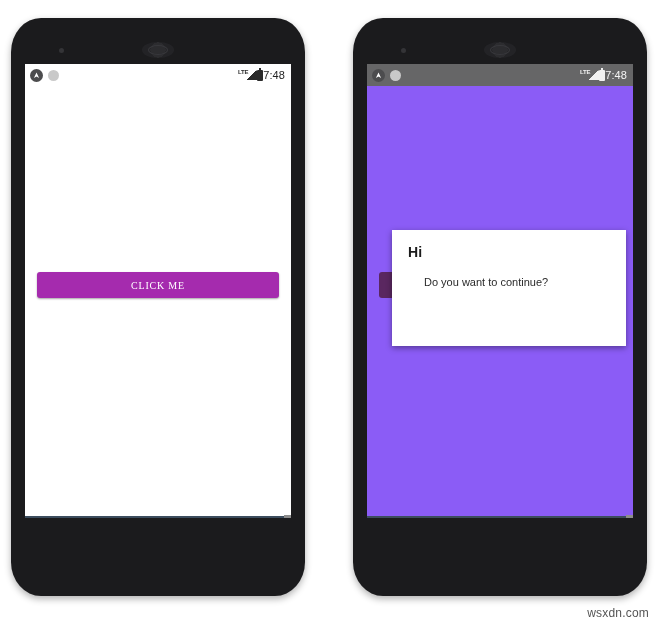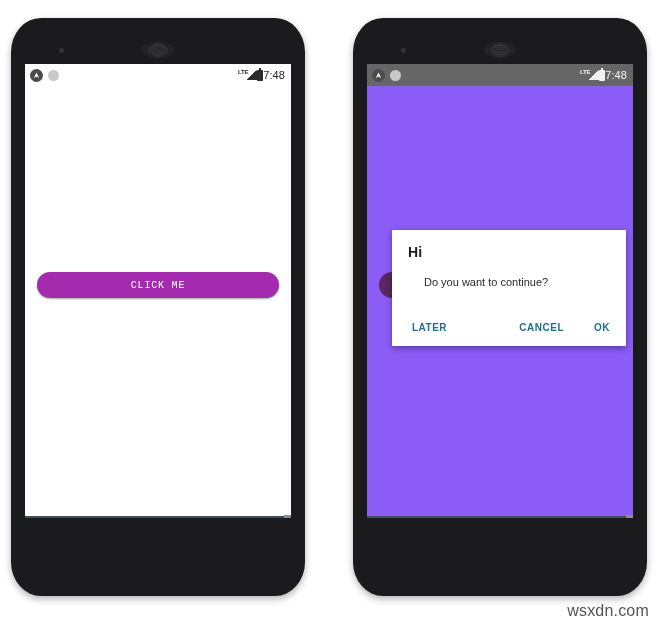--- a/index.html
+++ b/index.html
@@ -162,22 +162,22 @@
     position: absolute;
     left: 12px;
     top: 186px;
     width: 242px;
     height: 26px;
     background: #a52bae;
     color: #ffffff;
     border: none;
     font-size: 10px;
     letter-spacing: 0.8px;
-    font-family: Liberation Mono, monospace;
-    border-radius: 13px;
+    font-family: Liberation Serif, serif;
+    border-radius: 3px;
     box-shadow: 0 1px 2px rgba(0,0,0,0.35);
     cursor: pointer;
     text-align: center;
   }
   .click-btn.behind {
     background: #5a2760;
     color: transparent;
     box-shadow: none;
   }
 
@@ -227,21 +227,21 @@
     padding: 3px 4px;
   }
   .spacer { flex: 1; }
   .gap { width: 22px; }
 
   
   .watermark {
     position: absolute;
     right: 9px;
     bottom: 5px;
-    font-size: 16px;
+    font-size: 12px;
     color: #555555;
     letter-spacing: 0.2px;
   }
 </style>
 </head>
 <body>
 
 <div class="phone left">
   <div class="camera"></div>
   <div class="speaker"></div>
@@ -295,27 +295,20 @@
         <span class="sb-time">7:48</span>
       </div>
     </div>
 
     <div class="app-body dim">
       <button class="click-btn behind">CLICK ME</button>
 
       <div class="dialog">
         <p class="dlg-title">Hi</p>
         <p class="dlg-msg">Do you want to continue?</p>
-        <div class="dlg-actions">
-          <button class="dlg-btn">LATER</button>
-          <span class="spacer"></span>
-          <button class="dlg-btn">CANCEL</button>
-          <span class="gap"></span>
-          <button class="dlg-btn">OK</button>
-        </div>
       </div>
     </div>
 
   </div>
   <div class="screen-line"></div>
 </div>
 
 <div class="watermark">wsxdn.com</div>
 
 </body></html>

